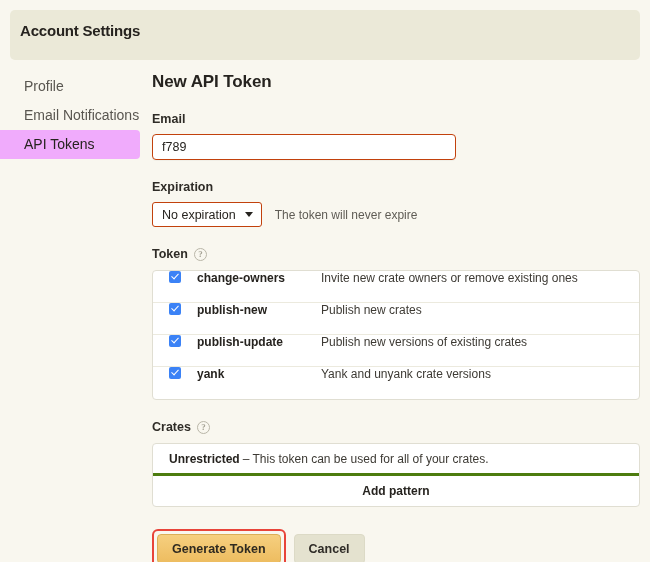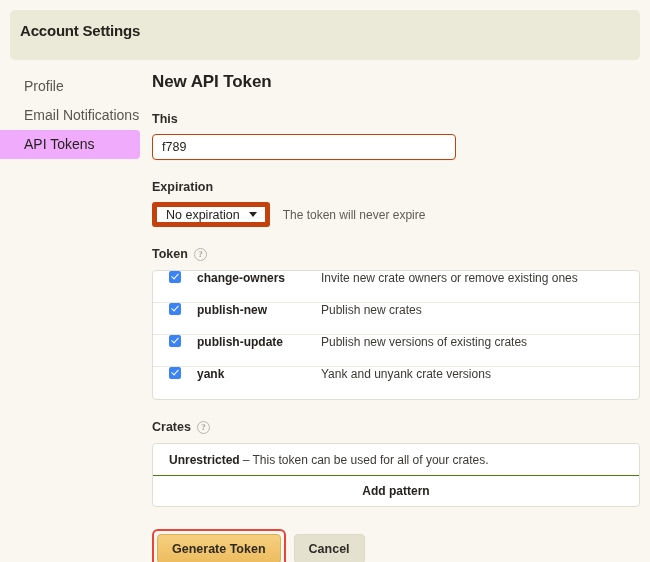--- a/index.html
+++ b/index.html
@@ -94,21 +94,21 @@
 
   
   .exp-row { display: flex; align-items: center; }
   .select-box {
     display: inline-flex;
     align-items: center;
     gap: 9px;
     height: 25px;
     padding: 0 8px 0 9px;
     background: #ffffff;
-    border: 5px solid #c2410c;
+    border: 1px solid #c2410c;
     border-radius: 3px;
     font-size: 12.5px;
     color: #26231f;
     cursor: pointer;
   }
   .caret {
     width: 0; height: 0;
     border-left: 4px solid transparent;
     border-right: 4px solid transparent;
     border-top: 5px solid #26231f;
@@ -179,21 +179,21 @@
     color: #3d3a34;
   }
 
   .crate-row {
     height: 32px;
     display: flex;
     align-items: center;
     padding-left: 16px;
     font-size: 12px;
     color: #3d3a34;
-    border-bottom: 1px solid #4d7c0f;
+    border-bottom: 3px solid #4d7c0f;
   }
   .crate-row b { color: #26231f; margin-right: 3px; }
   .add-row {
     height: 30px;
     display: flex;
     align-items: center;
     justify-content: center;
     font-size: 12px;
     font-weight: bold;
     color: #26231f;
@@ -250,21 +250,21 @@
   <div class="side-item">Profile</div>
   <div class="side-item">Email Notifications</div>
   <div class="side-item active">API Tokens</div>
 </nav>
 
 <main class="main">
 
   <h2 class="section-title">New API Token</h2>
 
   <div>
-    <div class="field-label">This</div>
+    <div class="field-label">Email</div>
     <input class="text-input" type="text" value="f789" style="">
   </div>
 
   <div class="block">
     <div class="field-label">Expiration</div>
     <div class="exp-row">
       <div class="select-box">
         <span>No expiration</span>
         <span class="caret"></span>
       </div>

